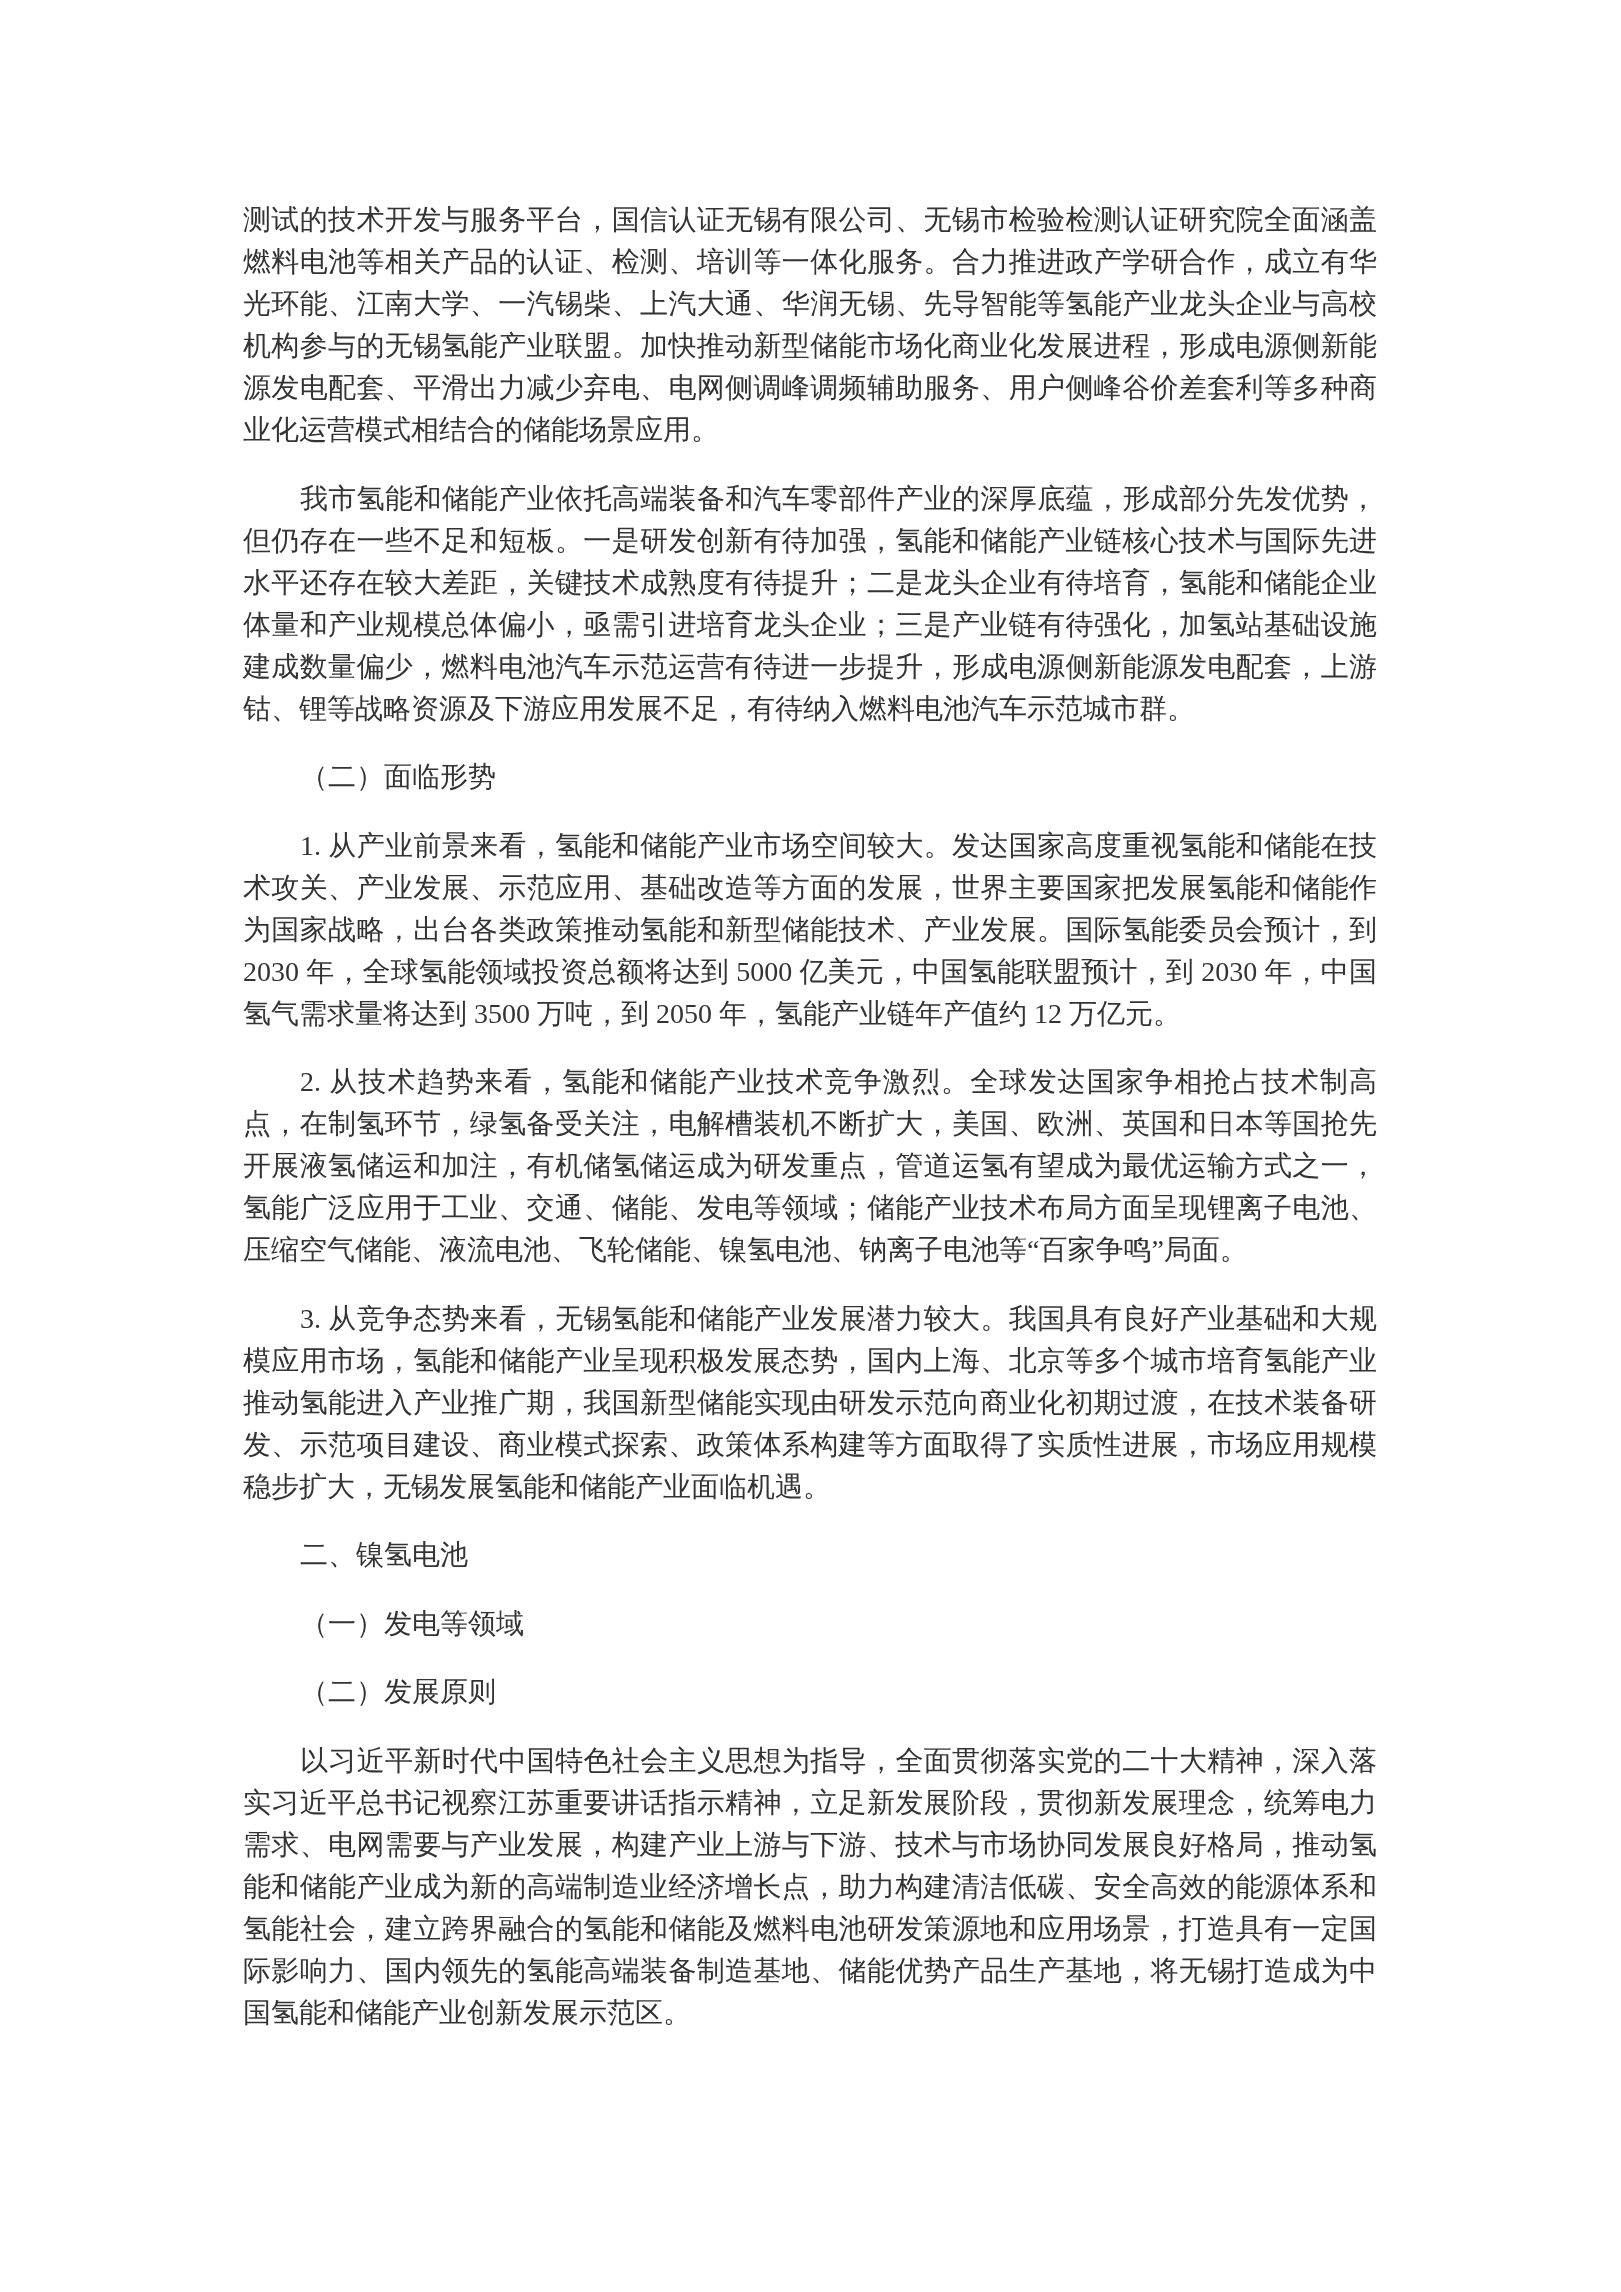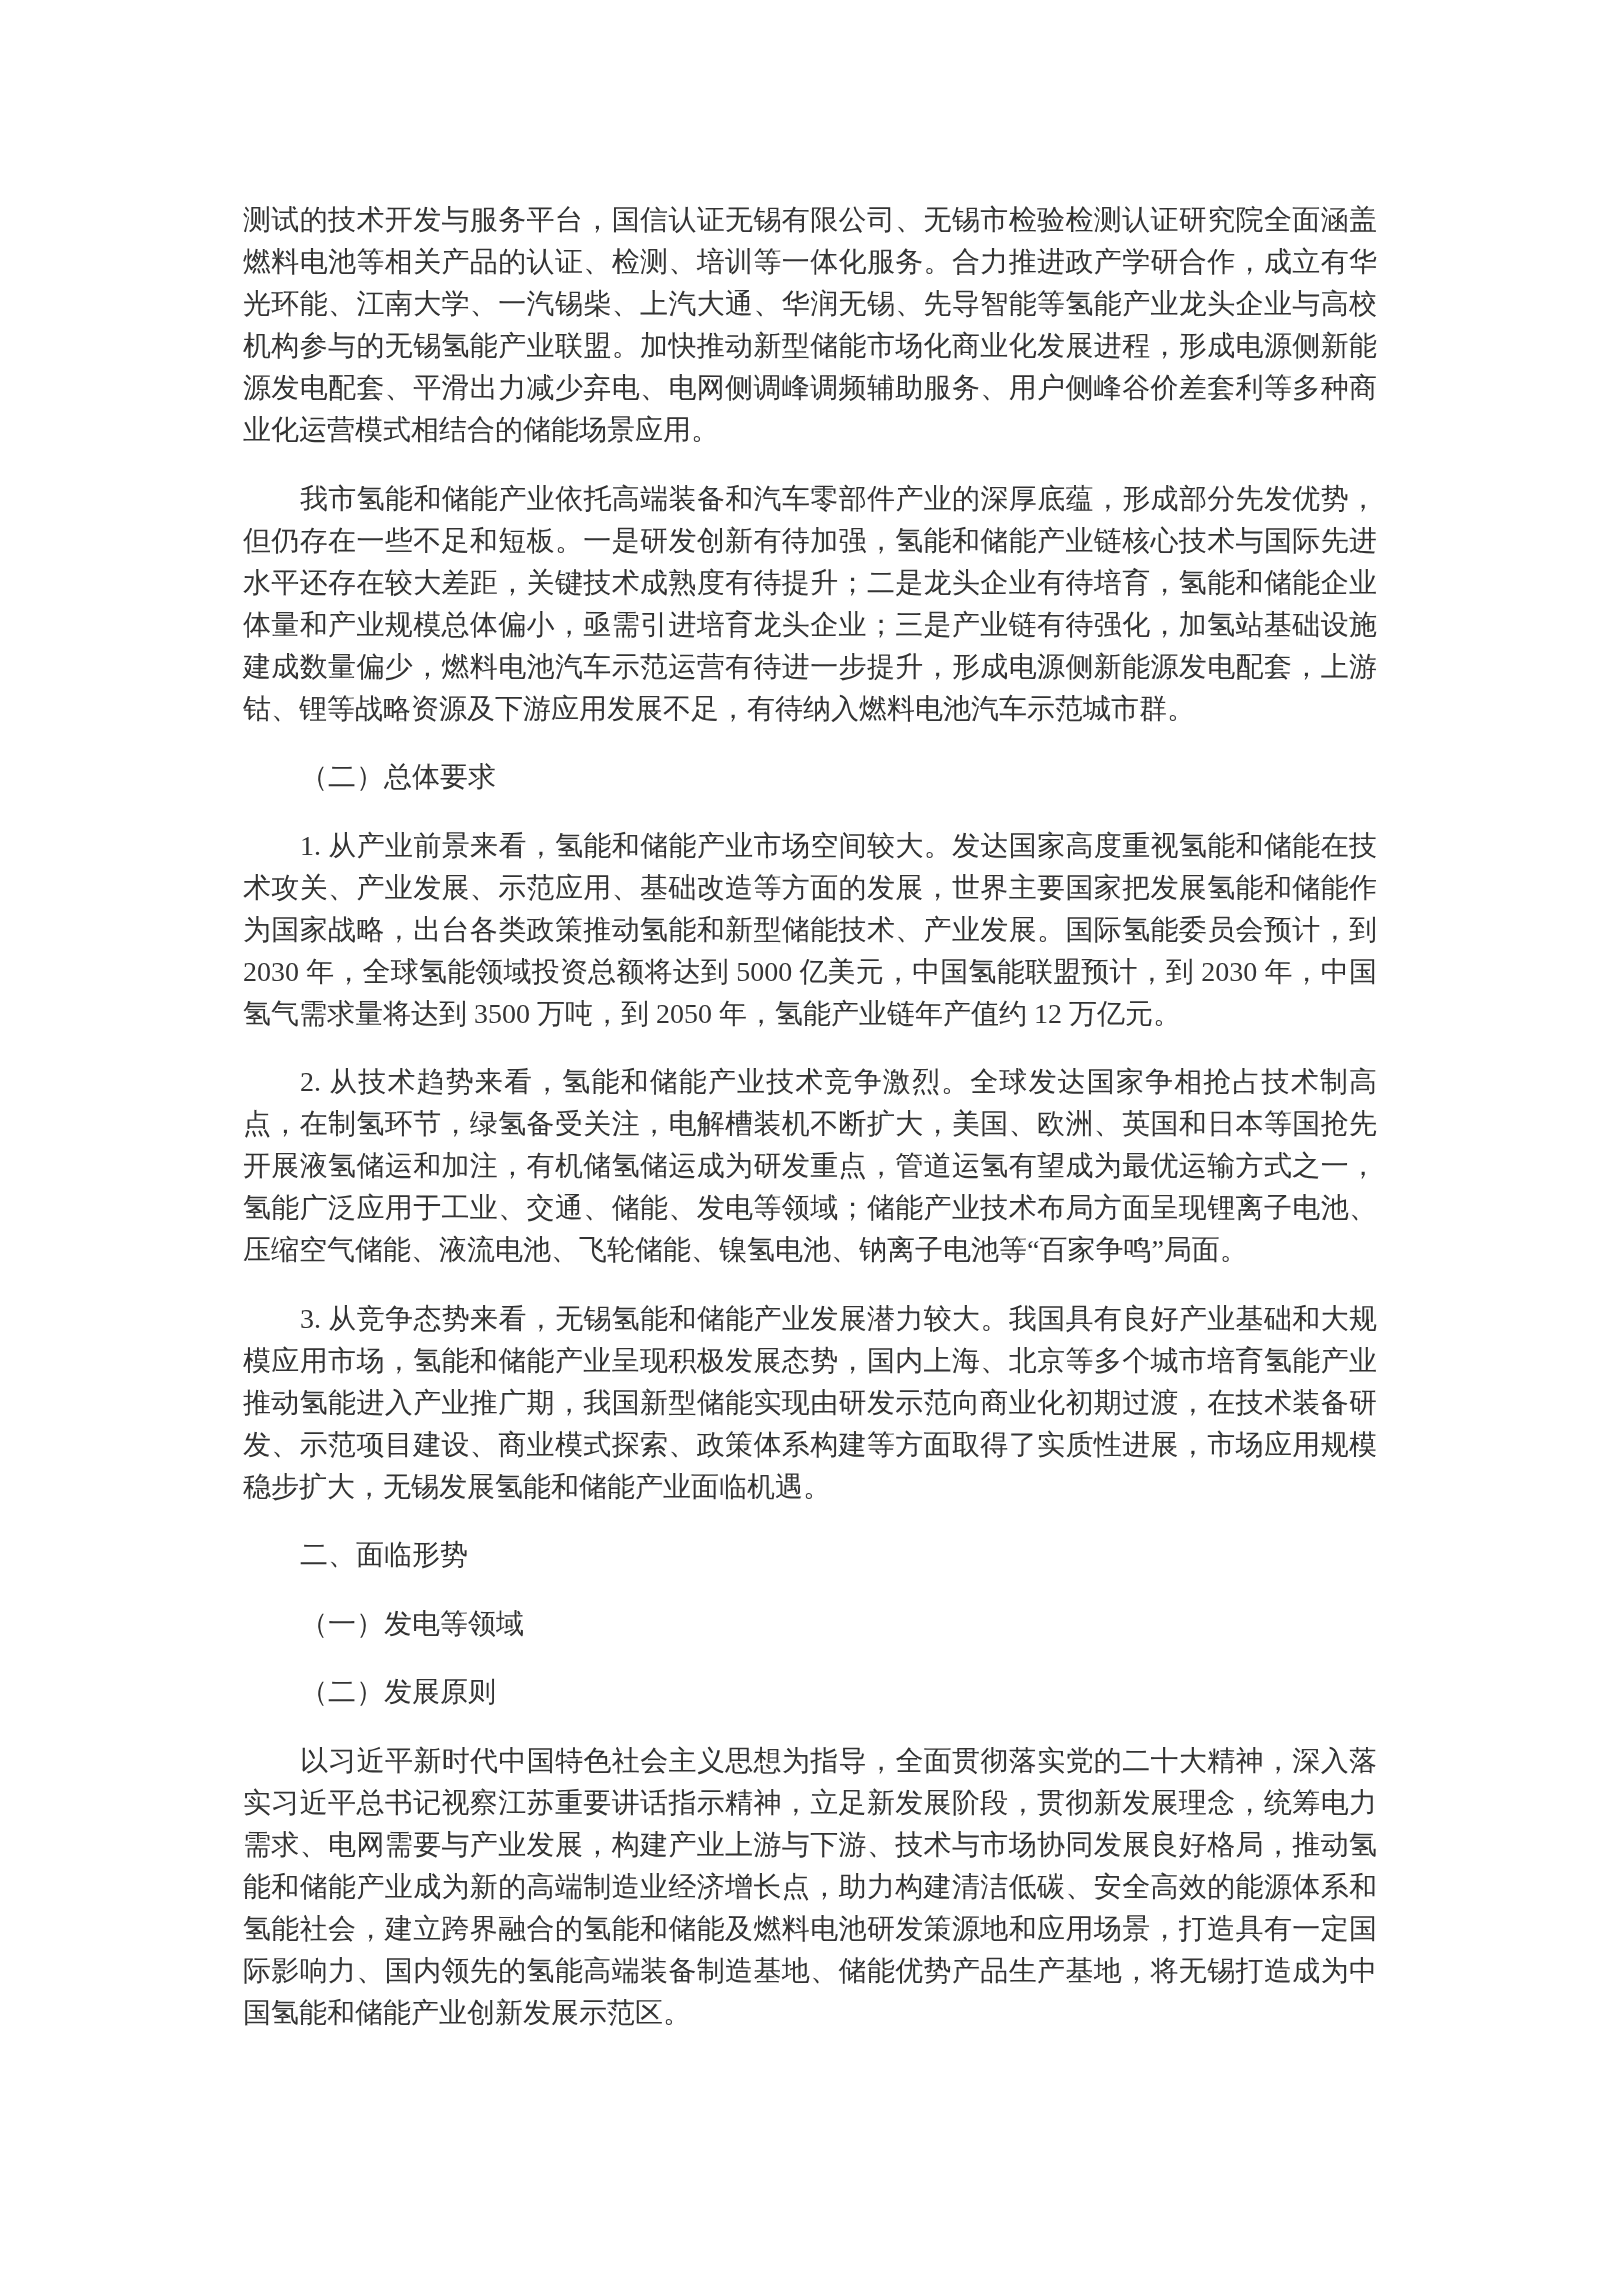--- a/index.html
+++ b/index.html
@@ -29,22 +29,22 @@
   .indent {
     text-indent: 57px;
   }
 </style>
 </head>
 <body>
 
 <div class="page">
   <p class="para">测试的技术开发与服务平台，国信认证无锡有限公司、无锡市检验检测认证研究院全面涵盖燃料电池等相关产品的认证、检测、培训等一体化服务。合力推进政产学研合作，成立有华光环能、江南大学、一汽锡柴、上汽大通、华润无锡、先导智能等氢能产业龙头企业与高校机构参与的无锡氢能产业联盟。加快推动新型储能市场化商业化发展进程，形成电源侧新能源发电配套、平滑出力减少弃电、电网侧调峰调频辅助服务、用户侧峰谷价差套利等多种商业化运营模式相结合的储能场景应用。</p>
   <p class="para indent">我市氢能和储能产业依托高端装备和汽车零部件产业的深厚底蕴，形成部分先发优势，但仍存在一些不足和短板。一是研发创新有待加强，氢能和储能产业链核心技术与国际先进水平还存在较大差距，关键技术成熟度有待提升；二是龙头企业有待培育，氢能和储能企业体量和产业规模总体偏小，亟需引进培育龙头企业；三是产业链有待强化，加氢站基础设施建成数量偏少，燃料电池汽车示范运营有待进一步提升，形成电源侧新能源发电配套，上游钴、锂等战略资源及下游应用发展不足，有待纳入燃料电池汽车示范城市群。</p>
-  <p class="para indent">（二）总体要求</p>
+  <p class="para indent">（二）面临形势</p>
   <p class="para indent">1. 从产业前景来看，氢能和储能产业市场空间较大。发达国家高度重视氢能和储能在技术攻关、产业发展、示范应用、基础改造等方面的发展，世界主要国家把发展氢能和储能作为国家战略，出台各类政策推动氢能和新型储能技术、产业发展。国际氢能委员会预计，到 2030 年，全球氢能领域投资总额将达到 5000 亿美元，中国氢能联盟预计，到 2030 年，中国氢气需求量将达到 3500 万吨，到 2050 年，氢能产业链年产值约 12 万亿元。</p>
   <p class="para indent">2. 从技术趋势来看，氢能和储能产业技术竞争激烈。全球发达国家争相抢占技术制高点，在制氢环节，绿氢备受关注，电解槽装机不断扩大，美国、欧洲、英国和日本等国抢先开展液氢储运和加注，有机储氢储运成为研发重点，管道运氢有望成为最优运输方式之一，氢能广泛应用于工业、交通、储能、发电等领域；储能产业技术布局方面呈现锂离子电池、压缩空气储能、液流电池、飞轮储能、镍氢电池、钠离子电池等“百家争鸣”局面。</p>
   <p class="para indent">3. 从竞争态势来看，无锡氢能和储能产业发展潜力较大。我国具有良好产业基础和大规模应用市场，氢能和储能产业呈现积极发展态势，国内上海、北京等多个城市培育氢能产业推动氢能进入产业推广期，我国新型储能实现由研发示范向商业化初期过渡，在技术装备研发、示范项目建设、商业模式探索、政策体系构建等方面取得了实质性进展，市场应用规模稳步扩大，无锡发展氢能和储能产业面临机遇。</p>
-  <p class="para indent">二、面临形势</p>
+  <p class="para indent">二、镍氢电池</p>
   <p class="para indent">（一）发电等领域</p>
   <p class="para indent">（二）发展原则</p>
   <p class="para indent">以习近平新时代中国特色社会主义思想为指导，全面贯彻落实党的二十大精神，深入落实习近平总书记视察江苏重要讲话指示精神，立足新发展阶段，贯彻新发展理念，统筹电力需求、电网需要与产业发展，构建产业上游与下游、技术与市场协同发展良好格局，推动氢能和储能产业成为新的高端制造业经济增长点，助力构建清洁低碳、安全高效的能源体系和氢能社会，建立跨界融合的氢能和储能及燃料电池研发策源地和应用场景，打造具有一定国际影响力、国内领先的氢能高端装备制造基地、储能优势产品生产基地，将无锡打造成为中国氢能和储能产业创新发展示范区。</p>
 </div>
 
 
 </body></html>

